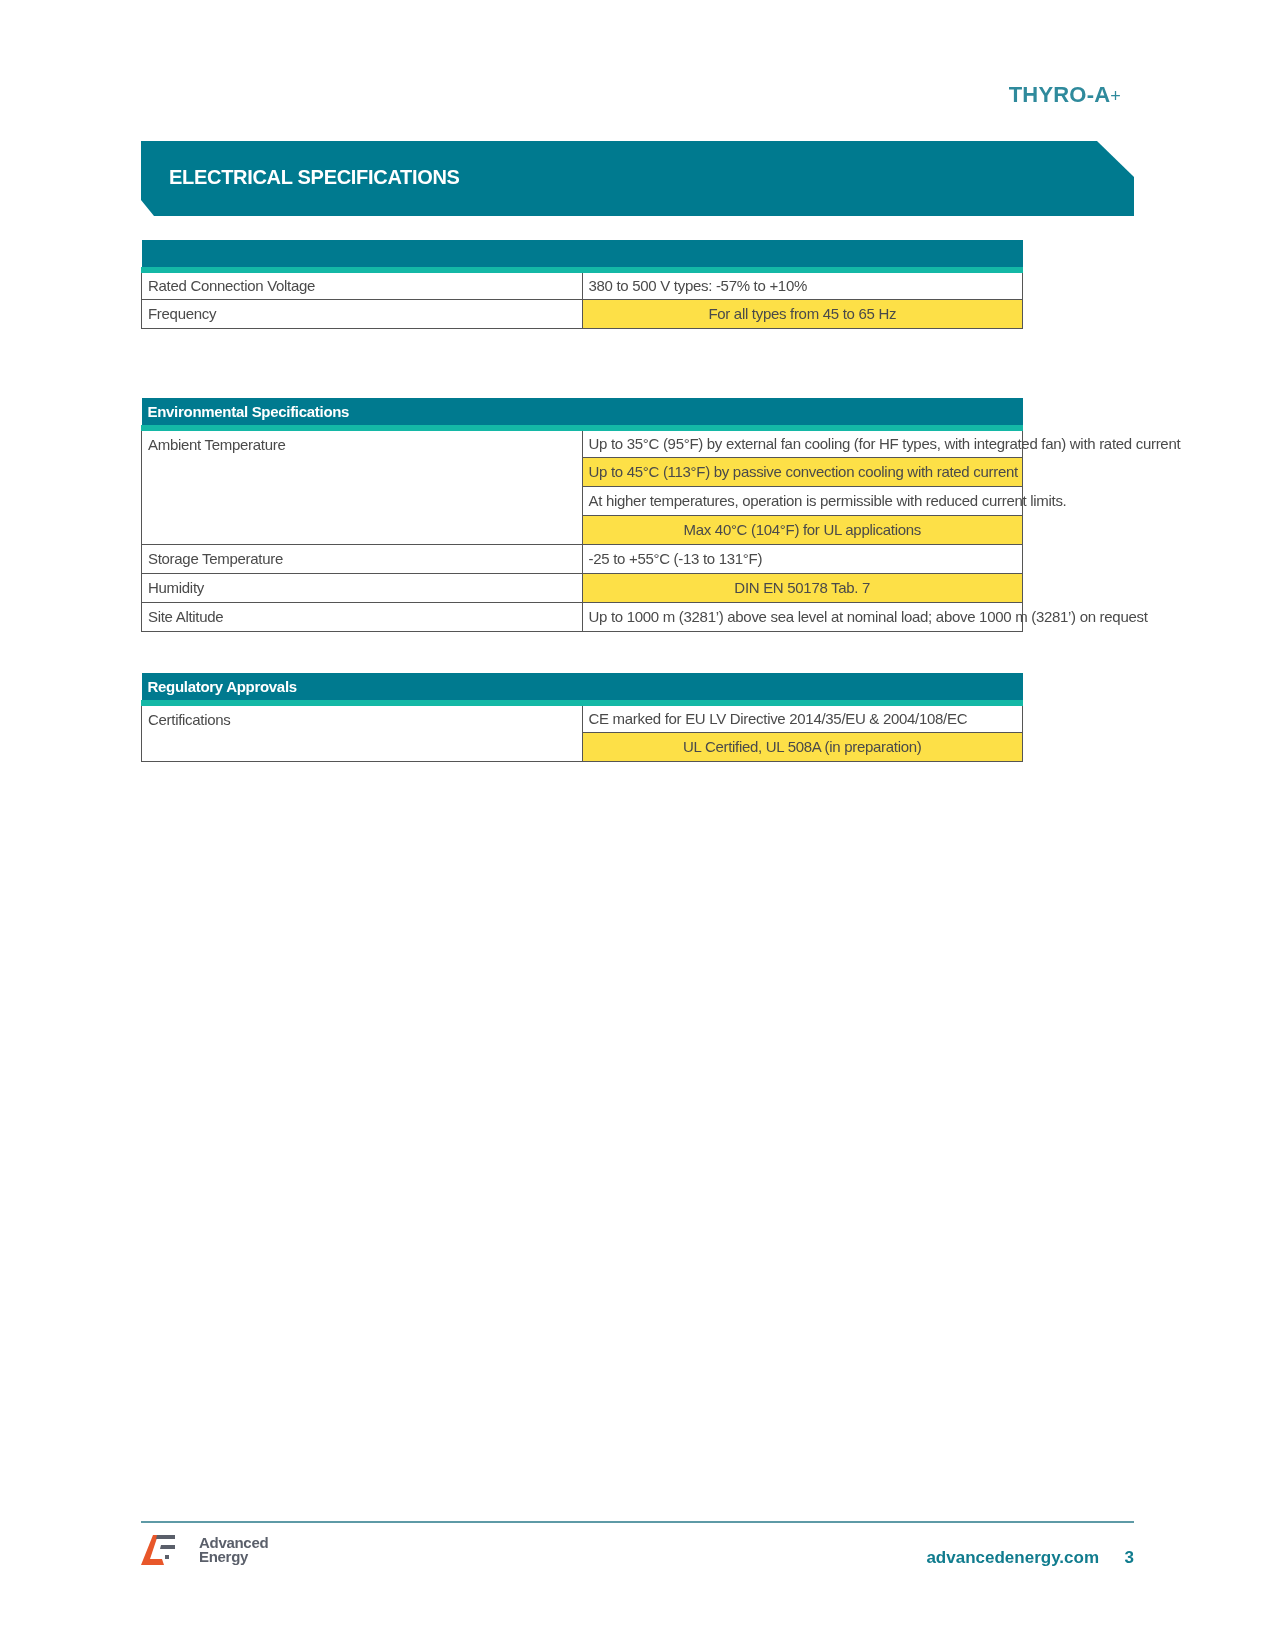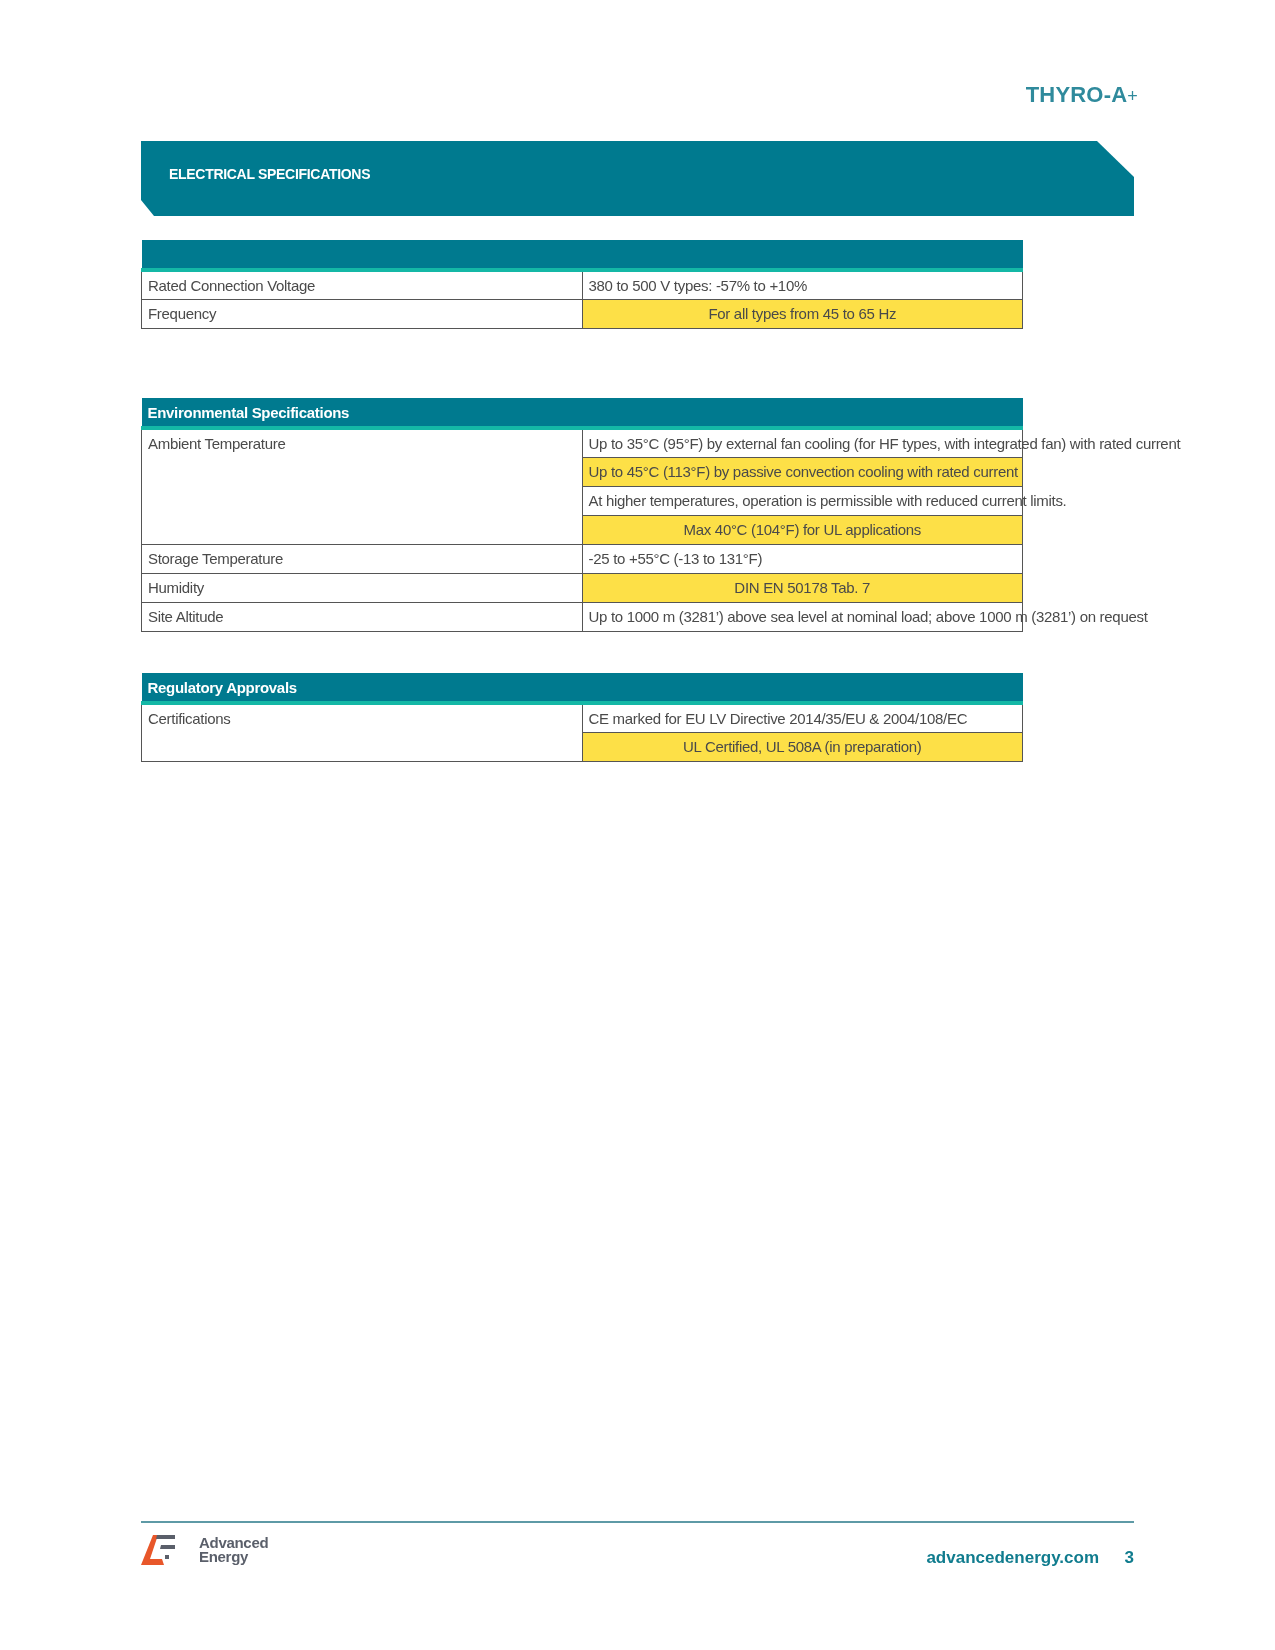--- a/index.html
+++ b/index.html
@@ -1,42 +1,42 @@
 <!DOCTYPE html>
 <html><head>
 <meta charset="utf-8">
 <style>
   * { margin: 0; padding: 0; box-sizing: border-box; }
   html, body { width: 1275px; height: 1650px; background: #ffffff; }
   body { position: relative; font-family: "Liberation Sans", "DejaVu Sans", sans-serif; color: #4a4a4a; overflow: hidden; }
 
   .doc-title {
-    position: absolute; top: 82px; right: 137px;
+    position: absolute; top: 82px; right: 154px;
     font-size: 22px; font-weight: bold; color: #2f8a9c; letter-spacing: 0.2px;
   }
   .doc-title .plus { font-weight: normal; font-size: 18px; }
 
   .banner {
     position: absolute; left: 141px; top: 141px; width: 993px; height: 75px;
     background: #007a8f;
     clip-path: polygon(0 0, 956px 0, 993px 36px, 993px 75px, 13px 75px, 0 59px);
   }
   .banner-title {
     position: absolute; left: 28px; top: 25px;
-    color: #ffffff; font-size: 14px; font-weight: bold; letter-spacing: -0.3px;
+    color: #ffffff; font-size: 20px; font-weight: bold; letter-spacing: -0.3px;
   }
 
   .spec-table {
     position: absolute; left: 141px; width: 882px;
     border-collapse: collapse; table-layout: fixed;
   }
   .spec-table th {
     background: #007a8f; color: #ffffff; text-align: left;
     font-size: 15px; font-weight: bold; height: 30px; padding: 0 6px;
-    border-bottom: 4px solid #14b8a6; letter-spacing: -0.3px;
+    border-bottom: 6px solid #14b8a6; letter-spacing: -0.3px;
   }
   .spec-table td {
     font-size: 15px; height: 29px; padding: 0 6px; color: #4a4a4a;
     border: 1px solid #555555; vertical-align: middle; letter-spacing: -0.3px;
     white-space: nowrap;
   }
   .spec-table td.label { width: 246px; background: #ffffff; }
   .spec-table td.label.top { vertical-align: top; padding-top: 5px; }
   .spec-table td.shade { background: #fde047; text-align: center; }
   .spec-table td.white { background: #ffffff; }

